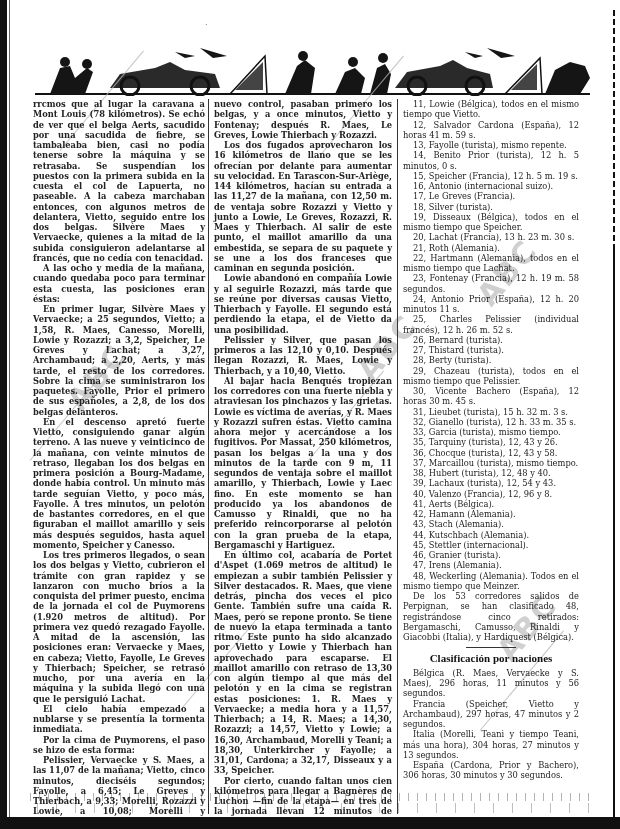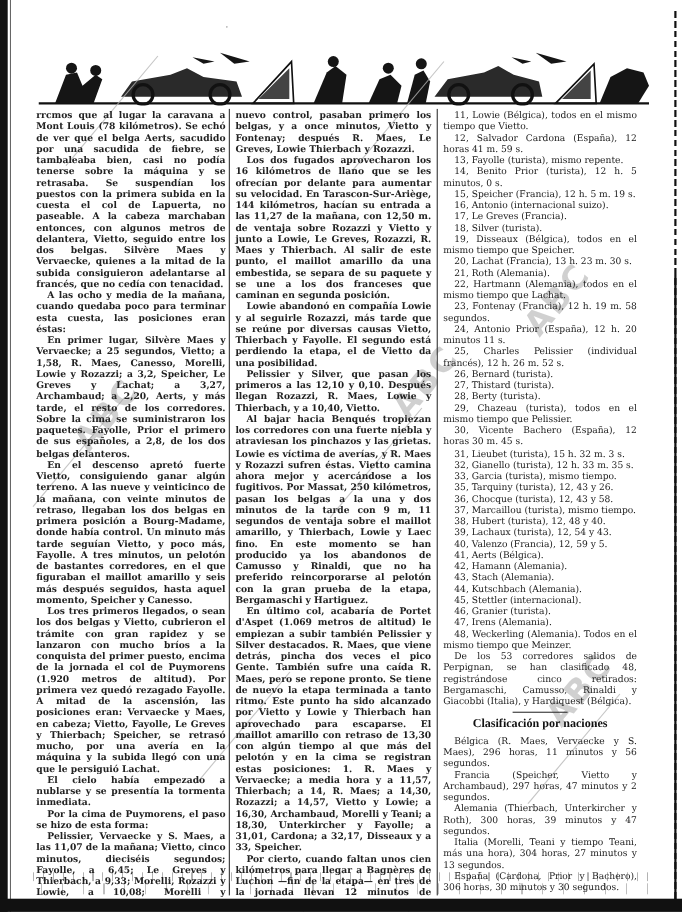--- a/index.html
+++ b/index.html
@@ -145,35 +145,34 @@
   <div class="list-item">29, Chazeau (turista), todos en el mismo tiempo que Pelissier.</div>
   <div class="list-item">30, Vicente Bachero (España), 12 horas 30 m. 45 s.</div>
   <div class="list-item">31, Lieubet (turista), 15 h. 32 m. 3 s.</div>
   <div class="list-item">32, Gianello (turista), 12 h. 33 m. 35 s.</div>
   <div class="list-item">33, Garcia (turista), mismo tiempo.</div>
   <div class="list-item">35, Tarquiny (turista), 12, 43 y 26.</div>
   <div class="list-item">36, Chocque (turista), 12, 43 y 58.</div>
   <div class="list-item">37, Marcaillou (turista), mismo tiempo.</div>
   <div class="list-item">38, Hubert (turista), 12, 48 y 40.</div>
   <div class="list-item">39, Lachaux (turista), 12, 54 y 43.</div>
-  <div class="list-item">40, Valenzo (Francia), 12, 59 y 5.</div>
+  <div class="list-item">40, Valenzo (Francia), 12, 96 y 8.</div>
   <div class="list-item">41, Aerts (Bélgica).</div>
   <div class="list-item">42, Hamann (Alemania).</div>
   <div class="list-item">43, Stach (Alemania).</div>
   <div class="list-item">44, Kutschbach (Alemania).</div>
   <div class="list-item">45, Stettler (internacional).</div>
   <div class="list-item">46, Granier (turista).</div>
   <div class="list-item">47, Irens (Alemania).</div>
   <div class="list-item">48, Weckerling (Alemania). Todos en el mismo tiempo que Meinzer.</div>
   <div class="list-item">De los 53 corredores salidos de Perpignan, se han clasificado 48, registrándose cinco retirados: Bergamaschi, Camusso, Rinaldi y Giacobbi (Italia), y Hardiquest (Bélgica).</div>
   <div class="sep"></div>
   <div class="heading h-right">Clasificación por naciones</div>
   <div class="list-item">Bélgica (R. Maes, Vervaecke y S. Maes), 296 horas, 11 minutos y 56 segundos.</div>
   <div class="list-item">Francia (Speicher, Vietto y Archambaud), 297 horas, 47 minutos y 2 segundos.</div>
-  <div class="list-item">Alemania (Thierbach, Unterkircher y Roth), 300 horas, 39 minutos y 47 segundos.</div>
   <div class="list-item">Italia (Morelli, Teani y tiempo Teani, más una hora), 304 horas, 27 minutos y 13 segundos.</div>
   <div class="list-item">España (Cardona, Prior y Bachero), 306 horas, 30 minutos y 30 segundos.</div>
 
 </div>
 
 <div class="smudge"></div>
 <div class="bottom-specks"></div>
 <div class="bottom-bar"></div>
 
 </body></html>

